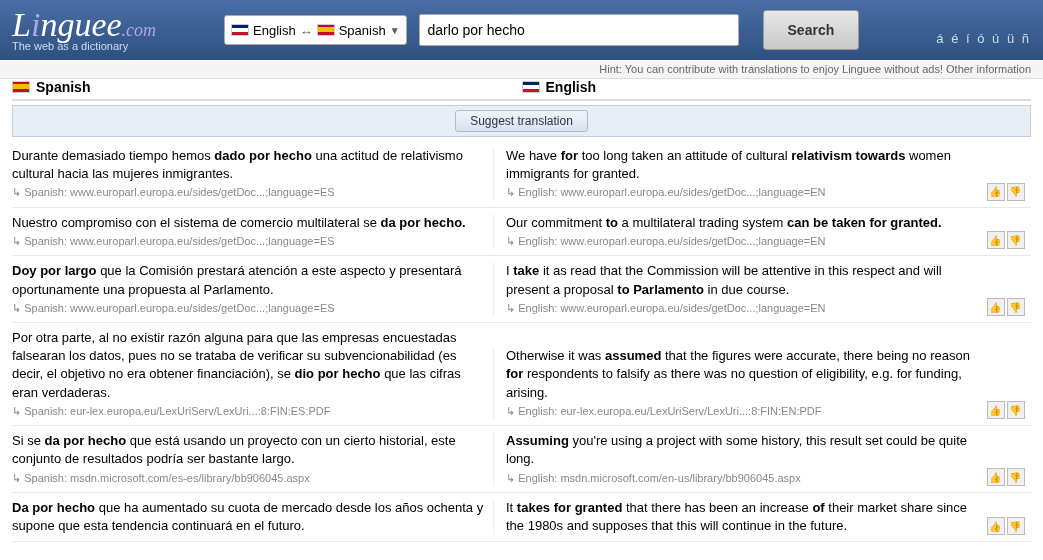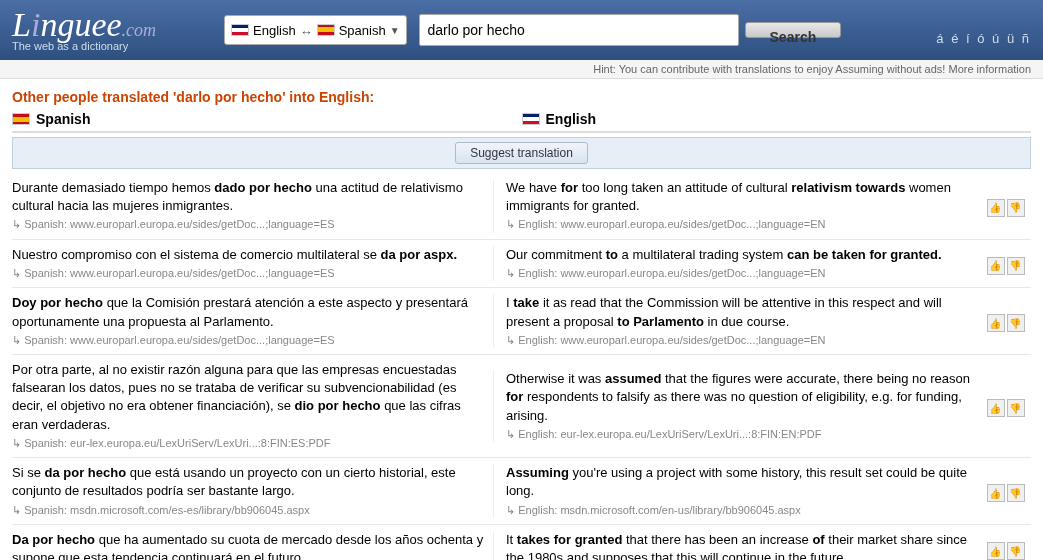--- a/index.html
+++ b/index.html
@@ -43,41 +43,41 @@
       border-radius: 3px;
       padding: 3px 6px;
       gap: 4px;
       font-size: 13px;
       cursor: pointer;
       height: 30px;
     }
     .search-area {
       display: flex;
       align-items: center;
-      gap: 6px;
+      gap: 24px;
       flex: 1;
     }
     .search-input {
       width: 320px;
       height: 32px;
       padding: 4px 8px;
       border: 1px solid #aaa;
       font-size: 14px;
       border-radius: 2px;
     }
     .search-btn {
       background: linear-gradient(to bottom, #e8e8e8, #c8c8c8);
       border: 1px solid #999;
       border-radius: 3px;
       padding: 6px 24px;
       font-size: 14px;
       font-weight: bold;
       color: #333;
       cursor: pointer;
-      height: 16px;
+      height: 40px;
     }
     .special-chars {
       color: #cde;
       font-size: 13px;
       letter-spacing: 2px;
       margin-top: 16px;
     }
 
     
     .hint-bar {
@@ -140,21 +140,21 @@
       font-size: 12px;
       color: #334;
       cursor: pointer;
     }
 
     
     .trans-row {
       display: flex;
       border-bottom: 1px solid #e8e8e8;
       padding: 6px 0;
-      align-items: center;
+      align-items: flex-end;
     }
     .trans-left, .trans-right {
       flex: 1;
       padding-right: 8px;
       font-size: 13px;
       line-height: 1.4;
     }
     .trans-right {
       padding-left: 12px;
       border-left: 1px solid #eee;
@@ -221,25 +221,24 @@
 
   <div class="search-area">
     <input class="search-input" type="text" value="darlo por hecho" style="">
     <button class="search-btn">Search</button>
   </div>
 
   <span class="special-chars">á é í ó ú ü ñ</span>
 </div>
 
 <div class="hint-bar">
-  <span>Hint: You can contribute with translations to enjoy Assuming without ads! More information</span>
+  <span>Hint: You can contribute with translations to enjoy Linguee without ads! Other information</span>
 </div>
 
 <div class="main">
-  <div class="heading">Other people translated 'darlo por hecho' into English:</div>
 
   <div class="columns-header">
     <div class="col-spanish">
       <span class="flag-es-sm"></span>
       <span>Spanish</span>
     </div>
     <div class="col-english">
       <span class="flag-en-sm"></span>
       <span>English</span>
     </div>
@@ -259,36 +258,36 @@
       <div class="source-link"><span>↳</span> English: www.europarl.europa.eu/sides/getDoc...;language=EN</div>
     </div>
     <div class="vote-btns">
       <button class="vote-btn">👍</button>
       <button class="vote-btn">👎</button>
     </div>
   </div>
 
   <div class="trans-row">
     <div class="trans-left">
-      Nuestro compromiso con el sistema de comercio multilateral se <strong>da por aspx.</strong>
+      Nuestro compromiso con el sistema de comercio multilateral se <strong>da por hecho.</strong>
       <div class="source-link"><span>↳</span> Spanish: www.europarl.europa.eu/sides/getDoc...;language=ES</div>
     </div>
     <div class="trans-right">
       Our commitment <strong>to</strong> a multilateral trading system <strong>can be taken for granted.</strong>
       <div class="source-link"><span>↳</span> English: www.europarl.europa.eu/sides/getDoc...;language=EN</div>
     </div>
     <div class="vote-btns">
       <button class="vote-btn">👍</button>
       <button class="vote-btn">👎</button>
     </div>
   </div>
 
   <div class="trans-row">
     <div class="trans-left">
-      <strong>Doy por hecho</strong> que la Comisión prestará atención a este aspecto y presentará oportunamente una propuesta al Parlamento.
+      <strong>Doy por largo</strong> que la Comisión prestará atención a este aspecto y presentará oportunamente una propuesta al Parlamento.
       <div class="source-link"><span>↳</span> Spanish: www.europarl.europa.eu/sides/getDoc...;language=ES</div>
     </div>
     <div class="trans-right">
       I <strong>take</strong> it as read that the Commission will be attentive in this respect and will present a proposal <strong>to Parlamento</strong> in due course.
       <div class="source-link"><span>↳</span> English: www.europarl.europa.eu/sides/getDoc...;language=EN</div>
     </div>
     <div class="vote-btns">
       <button class="vote-btn">👍</button>
       <button class="vote-btn">👎</button>
     </div>

